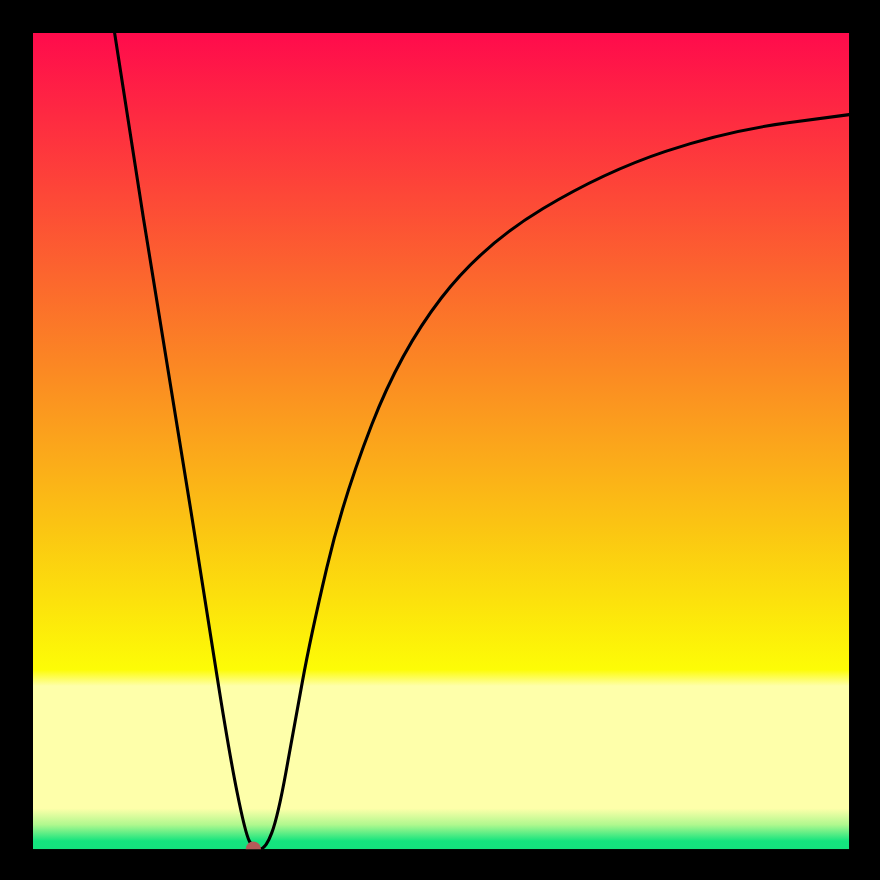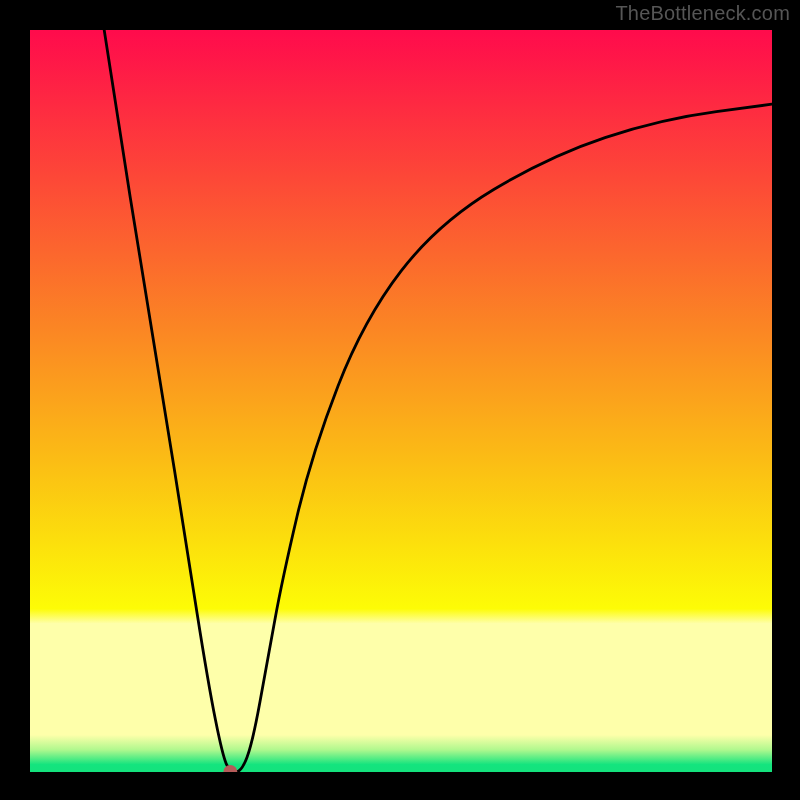--- a/index.html
+++ b/index.html
@@ -30,21 +30,20 @@
     position: absolute;
     left: 30px;
     top: 30px;
   }
 </style>
 </head>
 <body>
 
 <div class="frame">
 
-  <div class="attribution">TheBottleneck.com</div>
 
   <svg class="plot" width="742" height="742" viewBox="0 0 742 742">
     <defs>
       <linearGradient id="bg-grad" x1="0" y1="0" x2="0" y2="1">
           <stop offset="0%" stop-color="#ff0b4c"></stop>
           <stop offset="20%" stop-color="#fd4837"></stop>
           <stop offset="40%" stop-color="#fb8524"></stop>
           <stop offset="60%" stop-color="#fbc313"></stop>
           <stop offset="78%" stop-color="#fdfc06"></stop>
           <stop offset="80%" stop-color="#feffaa"></stop>

